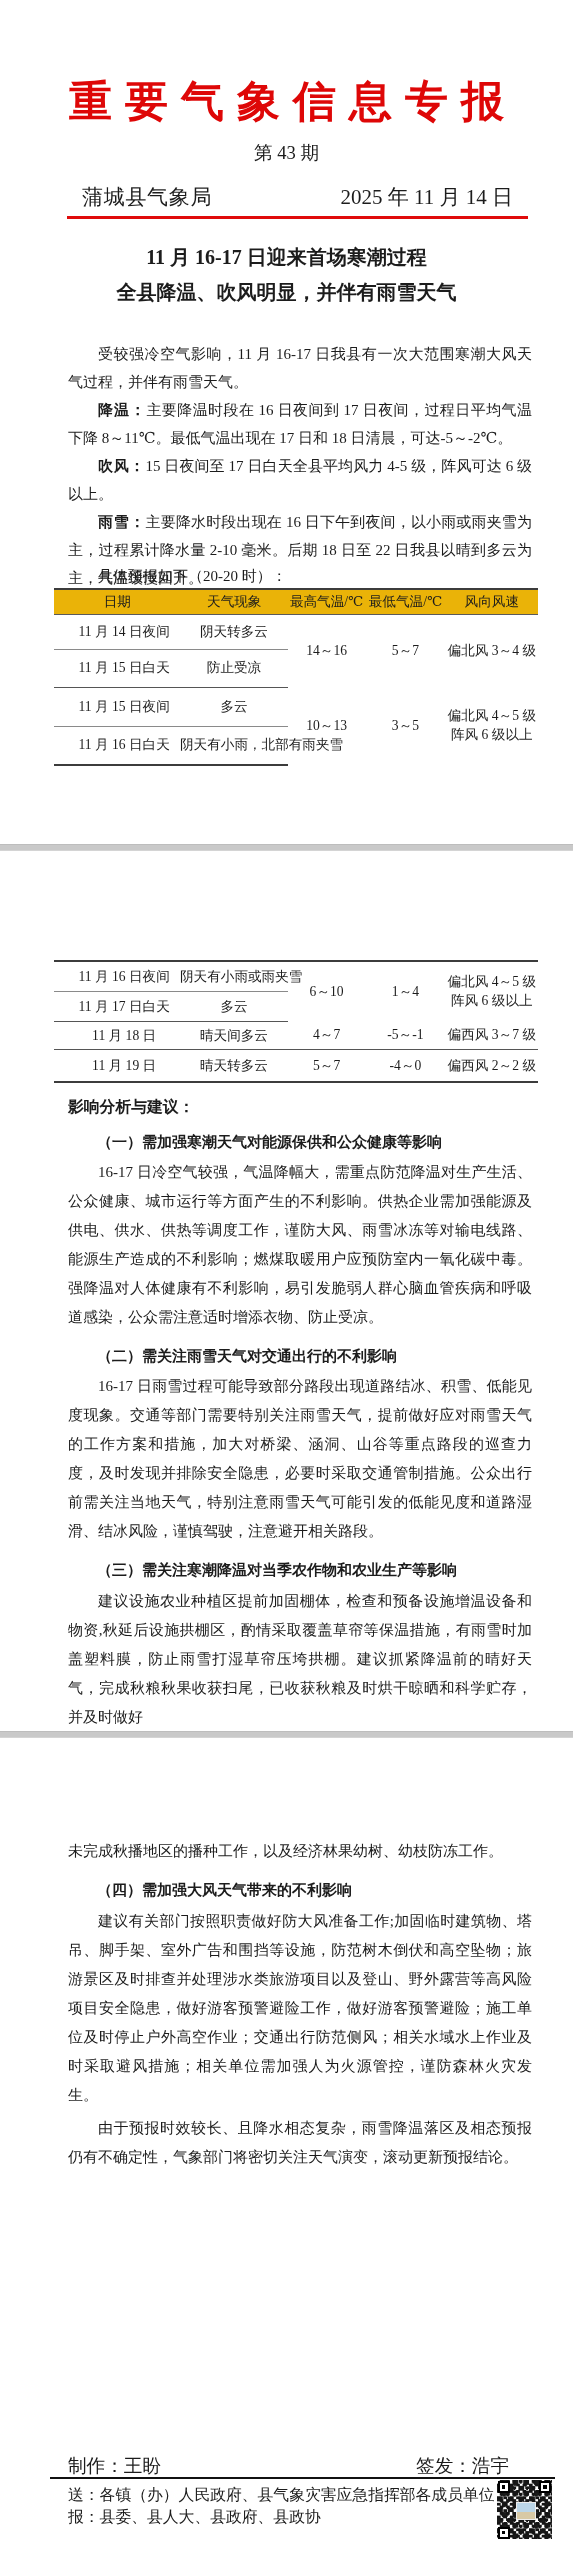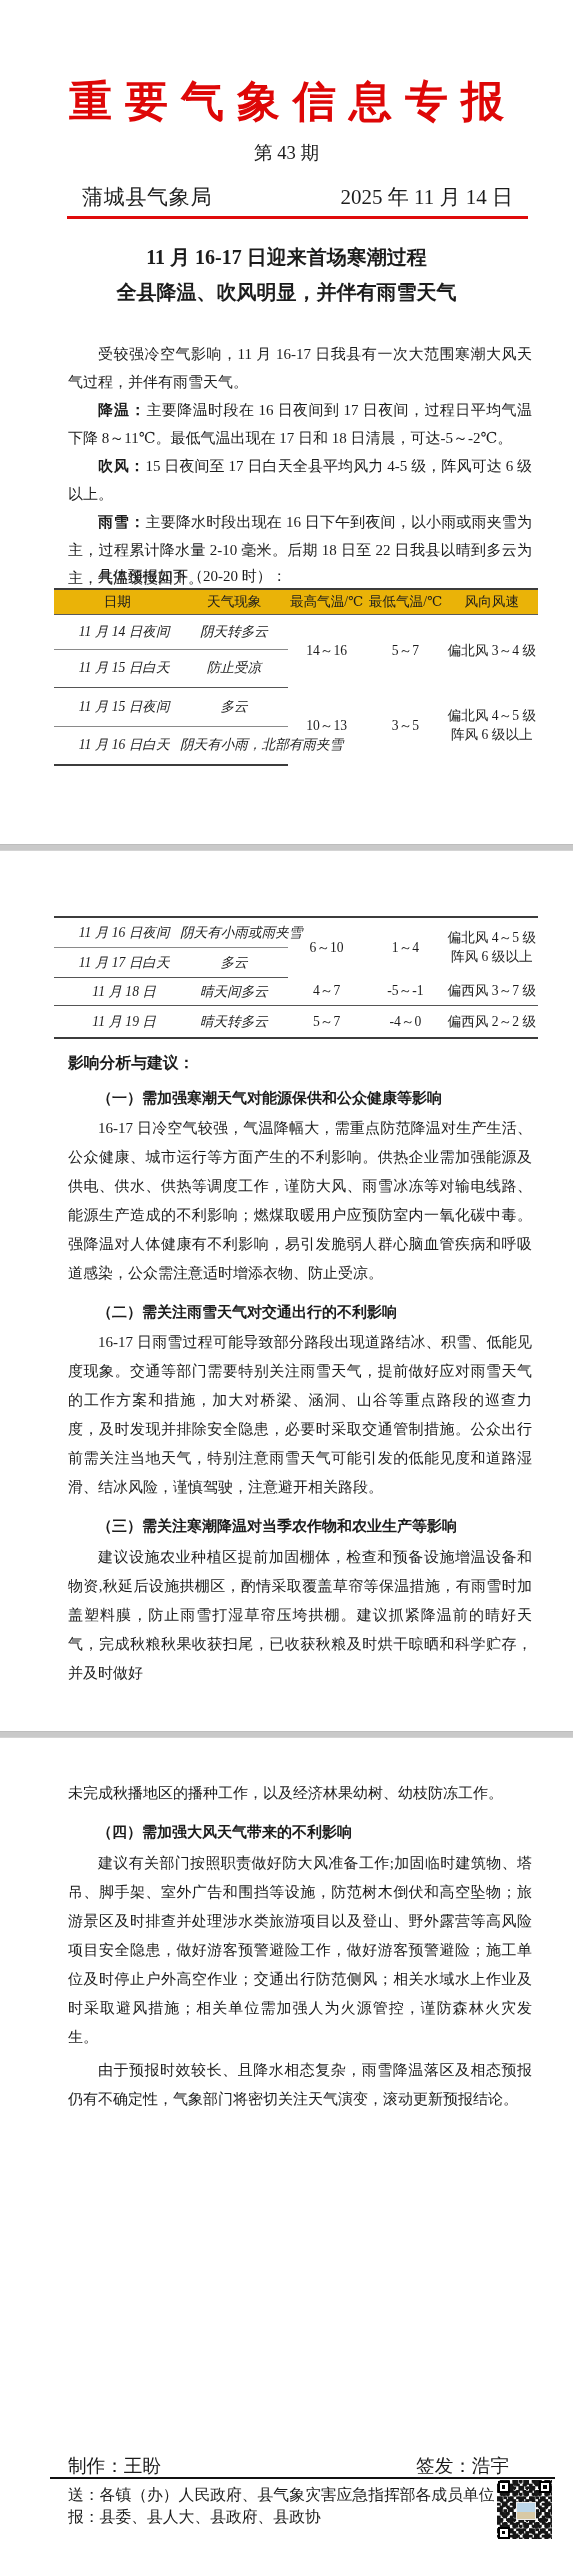--- a/index.html
+++ b/index.html
@@ -6,22 +6,22 @@
   body{
     width:573px;
     background:#ffffff;
     font-family:"Liberation Serif","DejaVu Serif",serif;
     color:#1c1c1c;
     -webkit-font-smoothing:antialiased;
   }
   .doc{width:573px;}
   .page{position:relative;width:573px;background:#fff;overflow:hidden;box-sizing:border-box;}
   .page1{height:844px;}
-  .page2{height:880px;padding-top:65px;}
-  .page3{height:837px;padding-top:41px;}
+  .page2{height:880px;padding-top:109px;}
+  .page3{height:837px;padding-top:99px;}
   .page-gap{height:7.2px;width:573px;background:#c9c9c9;border-top:0.7px solid #bdbdbd;border-bottom:0.7px solid #d4d4d4;box-sizing:border-box;}
 
   
   .masthead{
     margin:76px 0 0 0;
     text-align:center;
     font-size:43px;
     line-height:52px;
     font-weight:bold;
     color:#de0707;
@@ -60,21 +60,21 @@
     font-size:13.6px;
   }
   table.fc td,table.fc th{padding:0;vertical-align:middle;text-align:center;font-weight:normal;}
   table.fc thead th{
     background:#eab308;
     border-top:2.1px solid #3c3c3c;
     border-bottom:1.4px solid #5a5a5a;
     height:23.6px;
   }
   td.dw{text-align:left;}
-  .dwrap{display:flex;align-items:flex-start;font-style:italic;}
+  .dwrap{display:flex;align-items:flex-start;}
   .dwrap .date{width:126px;box-sizing:border-box;padding-left:14.3px;flex:none;}
   .dwrap .weather{flex:1;text-align:center;white-space:nowrap;}
   tr.sub td.dw{border-bottom:1.1px solid #8a8a8a;}
   tr.groupend td{border-bottom:1.1px solid #555;}
   tr.tblend td{border-bottom:2.1px solid #3c3c3c;}
   table.fc .windcell span{display:block;line-height:18.6px;}
   .h48 td{height:34px;} .h51 td{height:37px;} .h53 td{height:38px;} .h52 td{height:37px;}
   .h41 td{height:29px;} .h38 td{height:27px;} .h43 td{height:31px;}
   table.fc.p2{border-top:2.1px solid #3c3c3c;}
 

